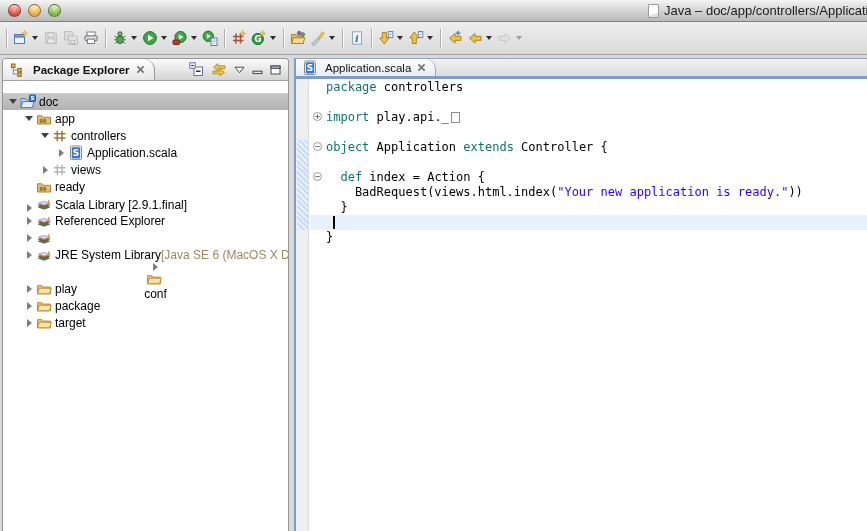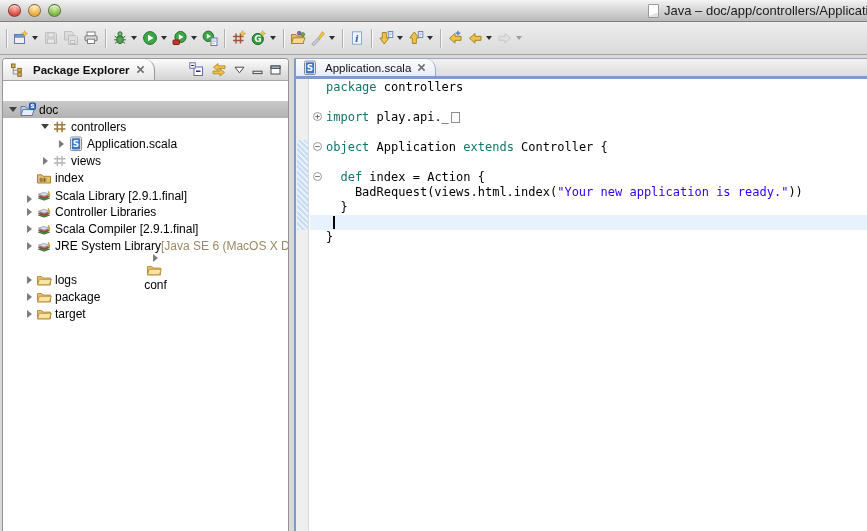--- a/index.html
+++ b/index.html
@@ -26,21 +26,21 @@
   .tb-btn.disabled { opacity:.38; filter:grayscale(1); }
   .dd-arrow { width:0; height:0; border-left:3px solid transparent; border-right:3px solid transparent; border-top:4px solid #2e2e2e; margin:0 1px 0 3px; }
   
   .workbench { position:absolute; top:56px; left:0; right:0; bottom:0; background:#d9d9d9; }
   
   .explorer { position:absolute; left:2px; top:2px; width:287px; bottom:0; border:1px solid #969696; border-bottom:none; border-radius:4px 4px 0 0; background:#fff; display:flex; flex-direction:column; overflow:hidden; }
   .view-tabbar { height:22px; background:linear-gradient(#fbfbfb,#d4d4d4); border-bottom:1px solid #a3a3a3; display:flex; align-items:stretch; flex:none; }
   .view-tab { display:flex; align-items:center; gap:4px; padding:0 9px 0 6px; background:linear-gradient(#ffffff,#e6e6e6); border-right:1px solid #9a9a9a; border-radius:3px 11px 0 0; font-size:11.5px; font-weight:bold; color:#101010; }
   .view-tools { margin-left:auto; display:flex; align-items:center; gap:7px; padding-right:7px; }
   .view-tool { display:flex; align-items:center; }
-  .tree { flex:1; background:#fff; font-size:12px; overflow:hidden; padding-top:20px; position:relative; }
+  .tree { flex:1; background:#fff; font-size:12px; overflow:hidden; padding-top:12px; position:relative; }
   .tree-row { height:17px; display:flex; align-items:center; white-space:nowrap; color:#000; }
   .tree-row.selected { background:linear-gradient(#c9c9c9,#b3b3b3); }
   .tw-arrow { width:12px; flex:none; display:flex; justify-content:center; align-items:center; }
   .arrow-exp { width:0; height:0; border-left:4px solid transparent; border-right:4px solid transparent; border-top:5px solid #404040; }
   .arrow-col { width:0; height:0; border-top:4px solid transparent; border-bottom:4px solid transparent; border-left:5px solid #7e7e7e; }
   .tw-icon { width:17px; height:16px; flex:none; margin-right:3px; display:flex; align-items:center; justify-content:center; }
   .tw-icon svg { display:block; }
   .decorator { color:#9a8a63; }
   
   .editor { position:absolute; left:294px; top:2px; right:0; bottom:0; border-left:2px solid #7d9cce; border-top:1px solid #96a5c0; background:#fff; display:flex; flex-direction:column; }
@@ -314,20 +314,32 @@
             <span class="tw-icon">
               <svg width="16" height="16" viewBox="0 0 16 16">
                 <path d="M1 13.5V4.5h4.2l1.2 1.6H12v7.4z" fill="#bcd2ec" stroke="#5a7cac"></path>
                 <path d="M1 13.5 2.9 7.6h11.3l-2 5.9z" fill="#e4eefa" stroke="#5a7cac"></path>
                 <rect x="9.5" y="1" width="6" height="6.5" rx="1" fill="#3c78c8" stroke="#24549a"></rect>
                 <text x="12.5" y="6.3" text-anchor="middle" font-size="5.6" font-weight="bold" font-family="DejaVu Sans, sans-serif" fill="#fff">S</text>
               </svg>
             </span>
             <span>doc</span>
           </div>
+          <div class="tree-row" style="padding-left: 20px;">
+            <span class="tw-arrow">
+              <span class="arrow-exp"></span>
+            </span>
+            <span class="tw-icon">
+              <svg width="16" height="16" viewBox="0 0 16 16">
+                <path d="M1.5 13V4.8h4.2l1.2 1.5h7.6V13z" fill="#e3c075" stroke="#a8842e"></path>
+                <path d="M5 7.5v4.6M8.5 7.5v4.6M3.5 9h7M3.5 10.8h7" stroke="#8a6a2e" stroke-width="1"></path>
+              </svg>
+            </span>
+            <span>app</span>
+          </div>
           <div class="tree-row" style="padding-left: 36px;">
             <span class="tw-arrow">
               <span class="arrow-exp"></span>
             </span>
             <span class="tw-icon">
               <svg width="16" height="16" viewBox="0 0 16 16">
                 <path d="M5.3 2.8v10.4M10 2.8v10.4M2 5.8h11.5M2 10h11.5" stroke="#9a7a3a" stroke-width="1.5"></path>
               </svg>
             </span>
             <span>controllers</span>
@@ -357,21 +369,21 @@
             <span>views</span>
           </div>
           <div class="tree-row" style="padding-left: 20px;">
             <span class="tw-arrow"></span>
             <span class="tw-icon">
               <svg width="16" height="16" viewBox="0 0 16 16">
                 <path d="M1.5 13V4.8h4.2l1.2 1.5h7.6V13z" fill="#e3c075" stroke="#a8842e"></path>
                 <path d="M5 7.5v4.6M8.5 7.5v4.6M3.5 9h7M3.5 10.8h7" stroke="#8a6a2e" stroke-width="1"></path>
               </svg>
             </span>
-            <span>index</span>
+            <span>ready</span>
           </div>
           <div class="tree-row" style="padding-left: 20px; align-items: flex-end;">
             <span class="tw-arrow">
               <span class="arrow-col"></span>
             </span>
             <span class="tw-icon">
               <svg width="16" height="16" viewBox="0 0 16 16">
                 <path d="M2.3 11.2 7.6 9.4l6 1.8-5.4 2z" fill="#4a8a4a" stroke="#2e5e2e" stroke-width="0.7"></path>
                 <path d="M2.3 9.2 7.6 7.4l6 1.8-5.4 2z" fill="#b85a3a" stroke="#7a3a22" stroke-width="0.7"></path>
                 <path d="M2.3 7.2 7.6 5.4l6 1.8-5.4 2z" fill="#d8dce8" stroke="#8a8aa8" stroke-width="0.7"></path>
@@ -385,35 +397,34 @@
               <span class="arrow-col"></span>
             </span>
             <span class="tw-icon">
               <svg width="16" height="16" viewBox="0 0 16 16">
                 <path d="M2.3 11.2 7.6 9.4l6 1.8-5.4 2z" fill="#4a8a4a" stroke="#2e5e2e" stroke-width="0.7"></path>
                 <path d="M2.3 9.2 7.6 7.4l6 1.8-5.4 2z" fill="#b85a3a" stroke="#7a3a22" stroke-width="0.7"></path>
                 <path d="M2.3 7.2 7.6 5.4l6 1.8-5.4 2z" fill="#d8dce8" stroke="#8a8aa8" stroke-width="0.7"></path>
                 <path d="M12.2 4.2l1.6 4.6" stroke="#c8a030" stroke-width="1.4"></path>
               </svg>
             </span>
-            <span>Controller Libraries</span>
+            <span>Referenced Explorer</span>
           </div>
           <div class="tree-row" style="padding-left: 20px;">
             <span class="tw-arrow">
               <span class="arrow-col"></span>
             </span>
             <span class="tw-icon">
               <svg width="16" height="16" viewBox="0 0 16 16">
                 <path d="M2.3 11.2 7.6 9.4l6 1.8-5.4 2z" fill="#4a8a4a" stroke="#2e5e2e" stroke-width="0.7"></path>
                 <path d="M2.3 9.2 7.6 7.4l6 1.8-5.4 2z" fill="#b85a3a" stroke="#7a3a22" stroke-width="0.7"></path>
                 <path d="M2.3 7.2 7.6 5.4l6 1.8-5.4 2z" fill="#d8dce8" stroke="#8a8aa8" stroke-width="0.7"></path>
                 <path d="M12.2 4.2l1.6 4.6" stroke="#c8a030" stroke-width="1.4"></path>
               </svg>
             </span>
-            <span>Scala Compiler [2.9.1.final]</span>
           </div>
           <div class="tree-row" style="padding-left: 20px;">
             <span class="tw-arrow">
               <span class="arrow-col"></span>
             </span>
             <span class="tw-icon">
               <svg width="16" height="16" viewBox="0 0 16 16">
                 <path d="M2.3 11.2 7.6 9.4l6 1.8-5.4 2z" fill="#4a8a4a" stroke="#2e5e2e" stroke-width="0.7"></path>
                 <path d="M2.3 9.2 7.6 7.4l6 1.8-5.4 2z" fill="#b85a3a" stroke="#7a3a22" stroke-width="0.7"></path>
                 <path d="M2.3 7.2 7.6 5.4l6 1.8-5.4 2z" fill="#d8dce8" stroke="#8a8aa8" stroke-width="0.7"></path>
@@ -438,21 +449,21 @@
           <div class="tree-row" style="padding-left: 20px;">
             <span class="tw-arrow">
               <span class="arrow-col"></span>
             </span>
             <span class="tw-icon">
               <svg width="16" height="16" viewBox="0 0 16 16">
                 <path d="M1.5 12.8V4.6h4.3l1.2 1.5h7.5v6.7z" fill="#ecc471" stroke="#b8923a"></path>
                 <path d="M1.5 12.8 3.3 7.2h12l-1.8 5.6z" fill="#f8e3a5" stroke="#b8923a"></path>
               </svg>
             </span>
-            <span>logs</span>
+            <span>play</span>
           </div>
           <div class="tree-row" style="padding-left: 20px;">
             <span class="tw-arrow">
               <span class="arrow-col"></span>
             </span>
             <span class="tw-icon">
               <svg width="16" height="16" viewBox="0 0 16 16">
                 <path d="M1.5 12.8V4.6h4.3l1.2 1.5h7.5v6.7z" fill="#ecc471" stroke="#b8923a"></path>
                 <path d="M1.5 12.8 3.3 7.2h12l-1.8 5.6z" fill="#f8e3a5" stroke="#b8923a"></path>
               </svg>

